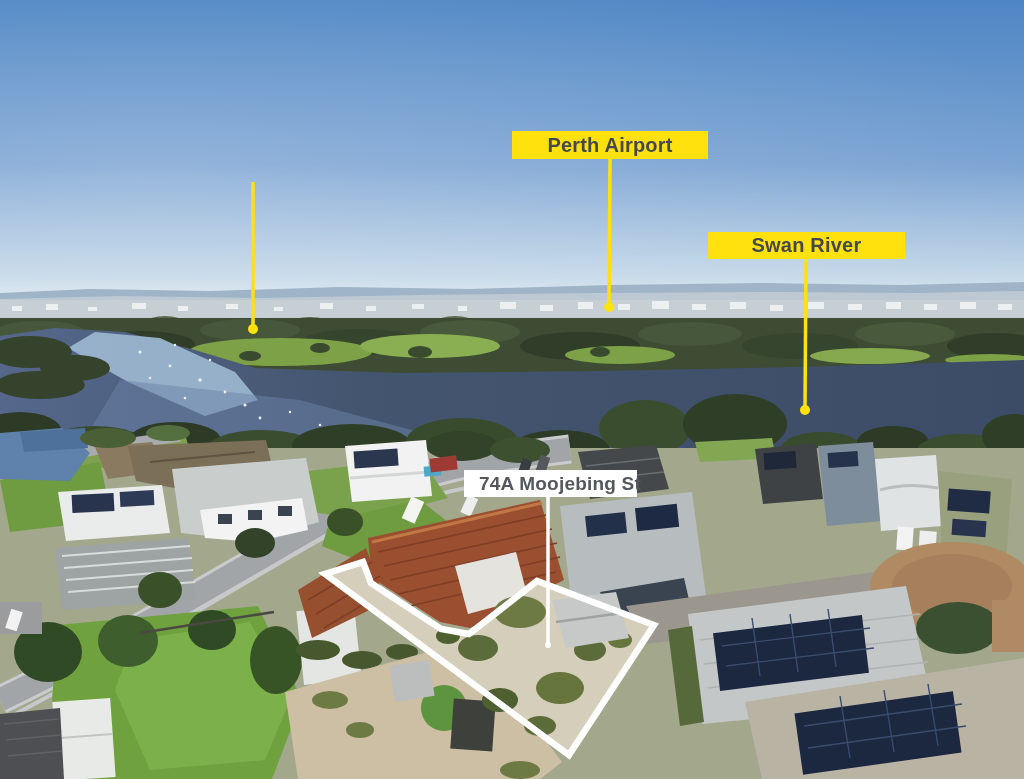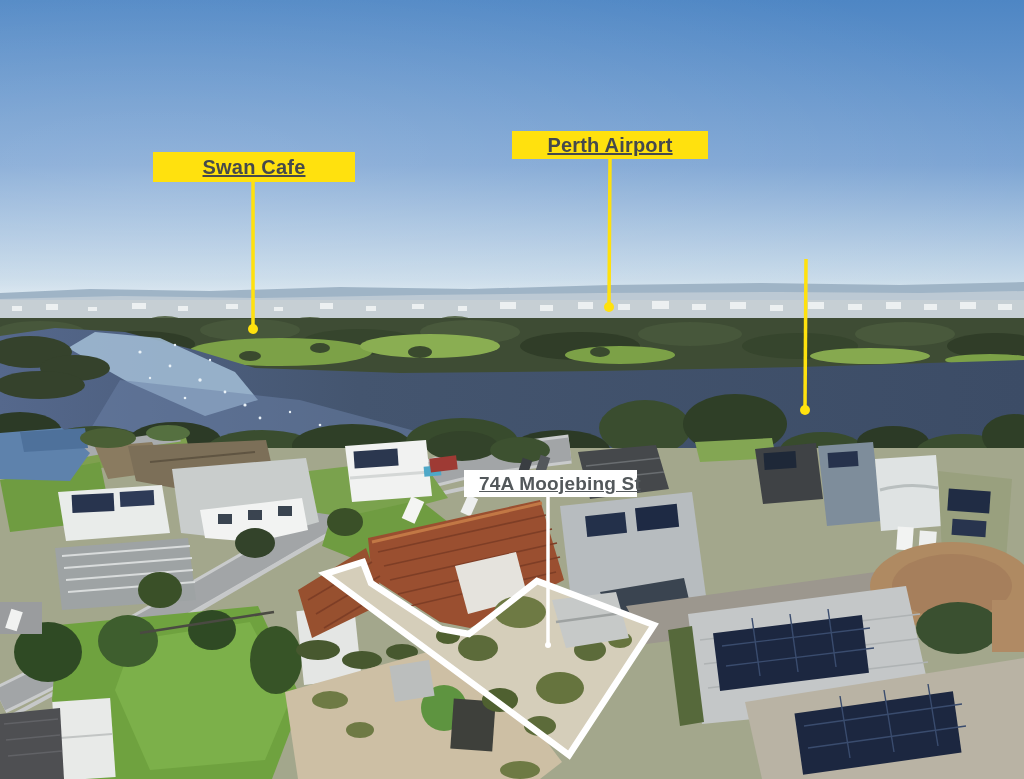--- a/index.html
+++ b/index.html
@@ -5,21 +5,20 @@
   html,body{margin:0;padding:0;background:#222;}
   #screenshot{
     position:relative;width:1024px;height:779px;overflow:hidden;
     font-family:"Liberation Sans",sans-serif;
   }
   #scene{position:absolute;left:0;top:0;}
   .label{
     position:absolute;display:flex;align-items:center;justify-content:center;
     font-weight:600;letter-spacing:.2px;white-space:nowrap;
     box-sizing:border-box;
-    text-decoration:underline;
   }
   .label.yellow{background:#FFE10E;color:#45494C;}
   .label.white{background:#FFFFFF;color:#53585B;padding-left:19px;}
   #label-swan-cafe{left:153px;top:152px;width:202px;height:30px;font-size:20px;}
   #label-perth-airport{left:512px;top:131px;width:196px;height:28px;font-size:20px;}
   #label-swan-river{left:708px;top:232px;width:197px;height:27px;font-size:20px;}
   #label-property{left:464px;top:470px;width:173px;height:27px;font-size:19px;}
 </style>
 </head>
 <body>
@@ -352,20 +351,20 @@
   <g>
     <line x1="806" y1="259" x2="805" y2="408" stroke="#FFE10E" stroke-width="3.5"></line>
     <circle cx="805" cy="410" r="5" fill="#FFE10E"></circle>
   </g>
   <g>
     <line x1="548" y1="497" x2="548" y2="644" stroke="#FFFFFF" stroke-width="3.5"></line>
     <circle cx="548" cy="645" r="3" fill="#FFFFFF"></circle>
   </g>
 </svg>
 
-<div class="label yellow" id="label-swan-cafe">Swan Cafe</div>
 
 <div class="label yellow" id="label-perth-airport">Perth Airport</div>
 
+<div class="label yellow" id="label-swan-river">Swan River</div>
 
 <div class="label white" id="label-property">74A Moojebing St</div>
 
 </div>
 
 </body></html>

